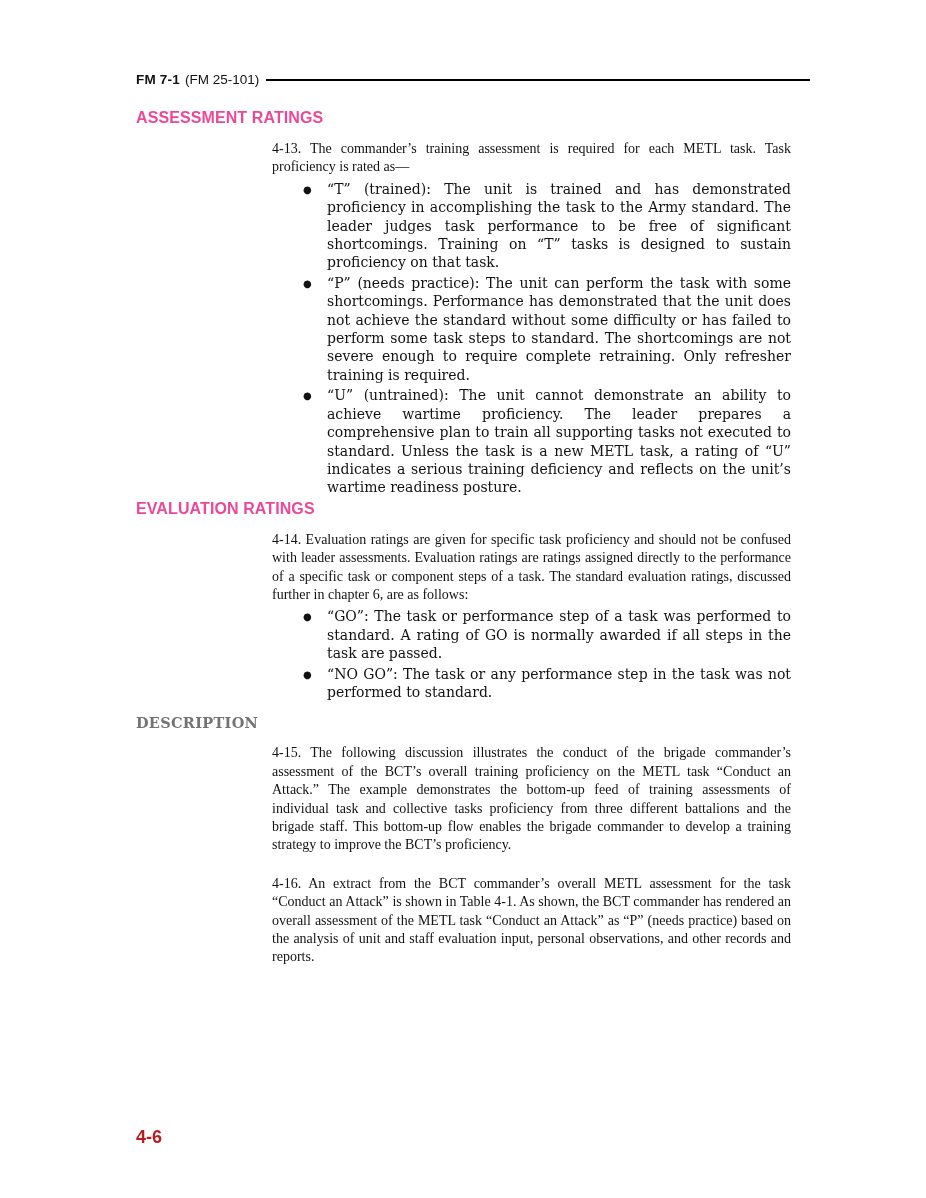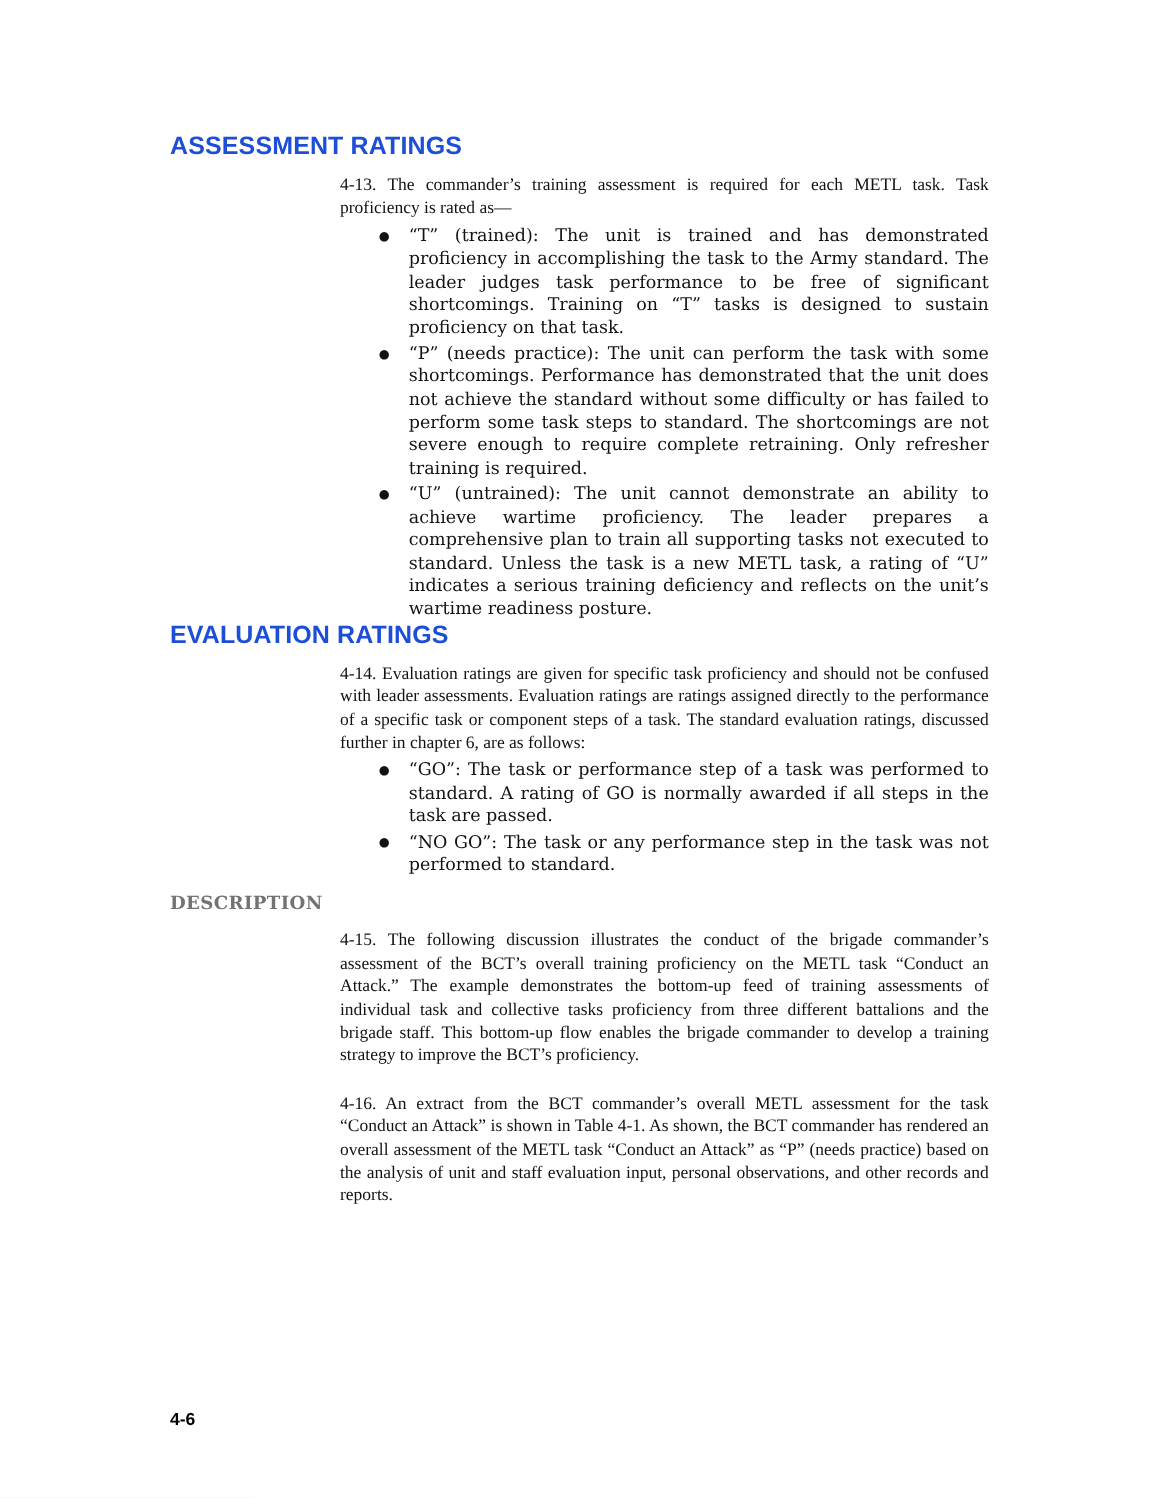--- a/index.html
+++ b/index.html
@@ -39,23 +39,23 @@
   .content {
     position: absolute;
     top: 108px;
     left: 136px;
     width: 655px;
   }
   h2.section-heading {
     margin: 0;
     font-family: "Liberation Sans", sans-serif;
     font-weight: bold;
-    font-size: 20px;
+    font-size: 16px;
     line-height: 19px;
-    color: #1d4ed8;
+    color: #ec4899;
     letter-spacing: 0.1px;
   }
   h3.sub-heading {
     margin: 13px 0 0 0;
     font-family: "DejaVu Serif", serif;
     font-weight: bold;
     font-size: 14.5px;
     line-height: 17px;
     color: #737373;
     letter-spacing: 0.3px;
@@ -93,29 +93,34 @@
     line-height: 18.4px;
   }
   .section-gap { margin-top: 22px; }
   
   .page-footer {
     position: absolute;
     left: 136px;
     top: 1127px;
     font-family: "Liberation Sans", sans-serif;
     font-weight: bold;
-    font-size: 14px;
-    color: #000000;
+    font-size: 18px;
+    color: #b91c1c;
   }
 </style>
 </head>
 <body>
 
 <div class="page">
 
+  <div class="running-header">
+    <span class="doc-id">FM 7-1</span>
+    <span class="doc-ref">(FM 25-101)</span>
+    <span class="header-rule"></span>
+  </div>
 
   <div class="content">
 
     <h2 class="section-heading">ASSESSMENT RATINGS</h2>
 
     <p class="body-para">4-13. The commander’s training assessment is required for each METL task. Task proficiency is rated as—</p>
 
     <ul class="bullet-list">
       <li class="bullet-item">
         <span class="bullet-marker">●</span>

